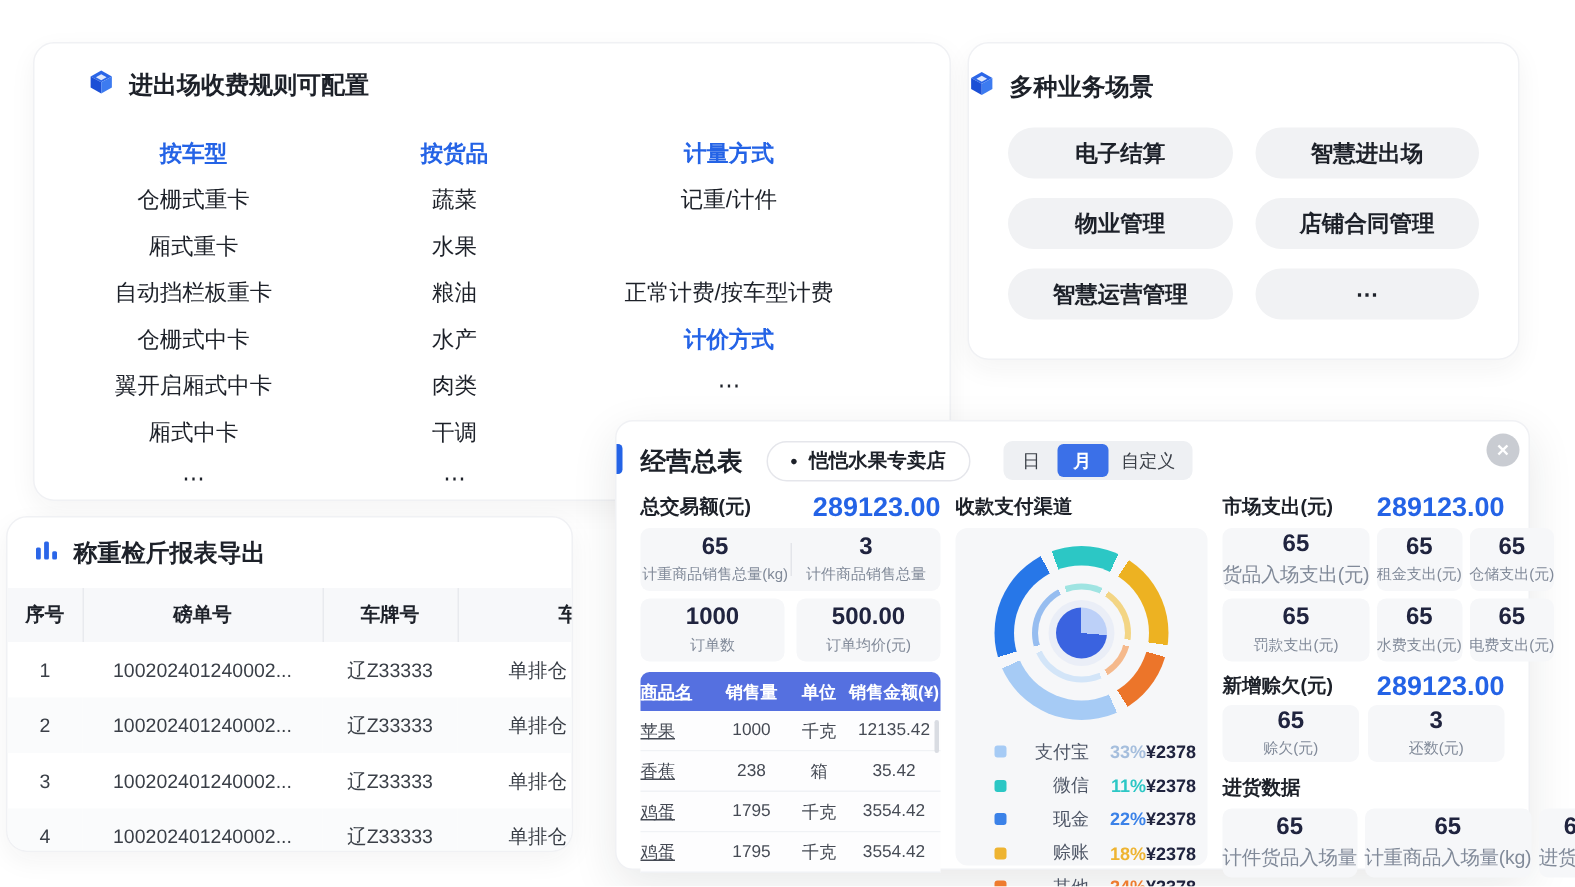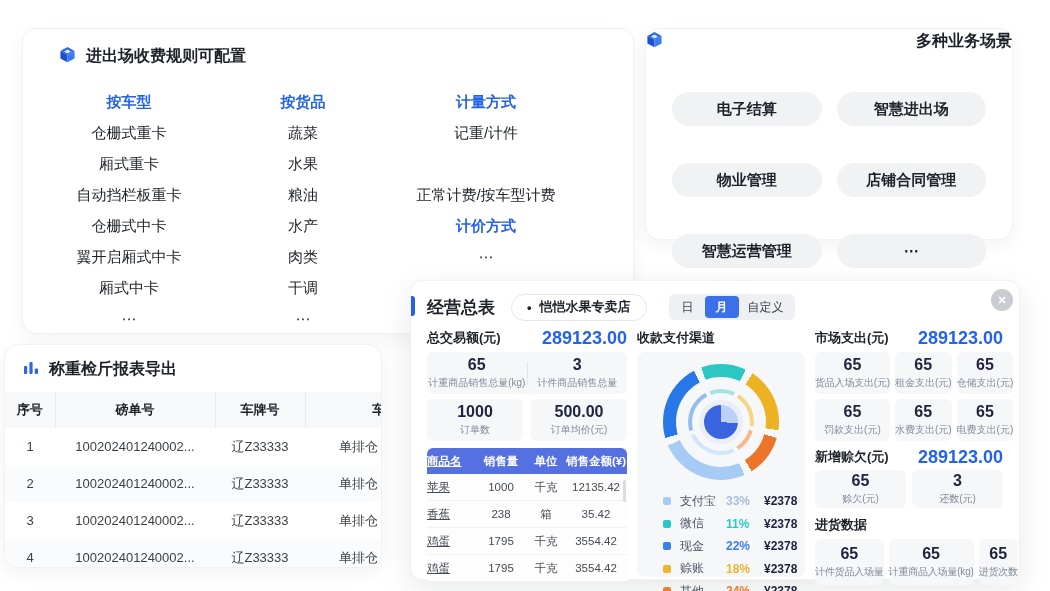--- a/index.html
+++ b/index.html
@@ -15,26 +15,26 @@
   #fee-card .title-row { padding:17px 0 0 36px; }
   .card-title { font-size:16px; font-weight:700; color:#1d2129; }
   .fee-cols { display:flex; margin-top:19px; }
   .fee-col { text-align:center; }
   .fee-c1 { width:212px; } .fee-c2 { width:136px; } .fee-c3 { width:230px; }
   .fee-line { line-height:31px; font-size:15px; color:#1d2129; font-weight:500; white-space:nowrap; }
   .fee-head { color:#2463e6; font-weight:700; }
 
   
   #scenario-card { left:645px; top:28px; width:368px; height:212px; }
-  #scenario-card .title-row { justify-content:space-between; margin-top:2px; }
+  #scenario-card .title-row { justify-content:flex-start; margin-top:18px;font-family:Liberation Mono, monospace; }
   .pill-grid { display:grid; grid-template-columns:1fr 1fr; gap:13px 15px;
                padding:0 26px; margin-top:16px; }
   .pill { height:34px; border-radius:17px; background:#f1f2f4; display:flex;
           align-items:center; justify-content:center; font-size:15px;
-          font-weight:600; color:#1d2129; cursor:pointer;margin-top:24px; }
+          font-weight:600; color:#1d2129; cursor:pointer; }
 
   
   #weigh-card { left:4px; top:344px; width:378px; height:224px; overflow:hidden; z-index:1; }
   #weigh-card .title-row { padding:14px 0 0 18px; }
   .weigh-table { margin-top:12px; border-collapse:collapse; table-layout:fixed;
                  width:460px; font-size:13px; }
   .weigh-table th { height:36px; background:#f7f8fa; font-weight:600; color:#1d2129;
                     text-align:center; }
   .weigh-table th + th { border-left:1px solid #e8eaee; }
   .weigh-table td { height:37px; text-align:center; color:#3a3f47; }
@@ -58,21 +58,21 @@
                border-radius:6px; padding:2px; height:26px; }
   .tab { min-width:34px; padding:0 9px; height:22px; line-height:22px; text-align:center;
          font-size:12px; color:#3a3f47; border-radius:4px; cursor:pointer; }
   .tab.active { background:#3b70e8; color:#fff; font-weight:600; }
   .close-btn { position:absolute; right:6px; top:8px; width:22px; height:22px;
                border-radius:50%; background:#c9ccd2; color:#fff; display:flex;
                align-items:center; justify-content:center; font-size:11px;
                font-weight:700; cursor:pointer; }
 
   .sum-body { display:flex; gap:10px; margin-top:8px; }
-  .col-left { width:200px; } .col-mid { width:170px; } .col-right { width:188px; }
+  .col-left { width:200px; } .col-mid { width:170px;text-align:right; } .col-right { width:188px; }
 
   .sec-row { display:flex; justify-content:space-between; align-items:center; height:18px; }
   .sec-label { font-size:13px; font-weight:700; color:#1d2129; white-space:nowrap; }
   .sec-value { font-size:18px; font-weight:700; color:#2463e6; }
 
   .stat-box { background:#f6f7f9; border-radius:6px; display:flex; flex-direction:column;
               align-items:center; justify-content:center; }
   .stat-val { font-size:16px; font-weight:700; color:#20243f; line-height:1.1; }
   .stat-lab { font-size:10px; color:#818a99; margin-top:3px; white-space:nowrap; }
 
@@ -129,21 +129,21 @@
   .sq2 { background:#3b82e8; } .p2 { color:#3b82e8; }
   .sq3 { background:#eeb432; } .p3 { color:#eeb432; }
   .sq4 { background:#ee7c2e; } .p4 { color:#ee7c2e; }
 
   .grid3 { display:grid; grid-template-columns:1fr 1fr 1fr; gap:5px; margin-top:5px; }
   .grid3 .stat-box { height:42px; }
   .grid2 { display:grid; grid-template-columns:1fr 1fr; gap:6px; margin-top:4px; }
   .grid2 .stat-box { height:38px; }
   .mt7 { margin-top:7px; } .mt8 { margin-top:8px;text-align:right; }
   .grid3.purchase .stat-box { height:46px; }
-  .grid3.purchase .stat-lab, .tight-lab { font-size:10px; letter-spacing:-0.2px; }
+  .grid3.purchase .stat-lab, .tight-lab { font-size:13px; letter-spacing:-0.2px; }
 </style>
 </head>
 <body>
 
 <div class="page">
 
   <div class="card" id="fee-card">
     <div class="title-row">
       <span>
         <svg width="17" height="17" viewBox="0 0 24 24">

